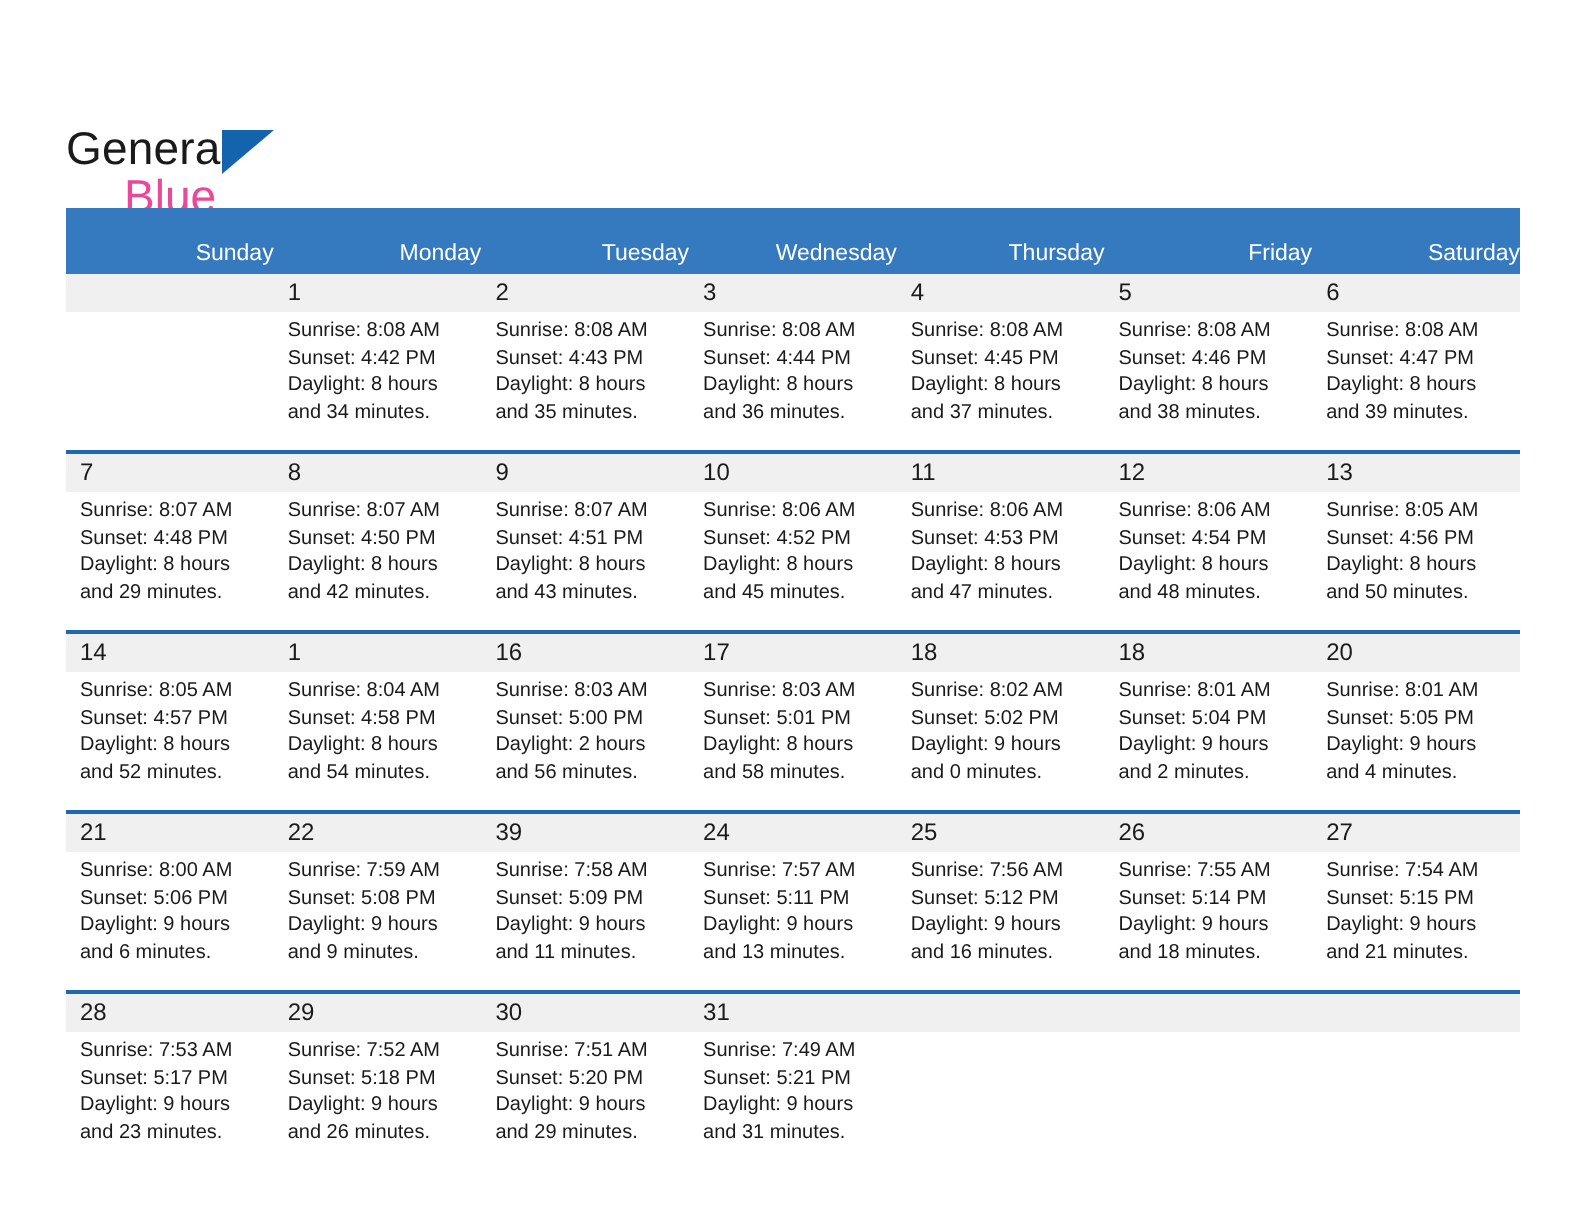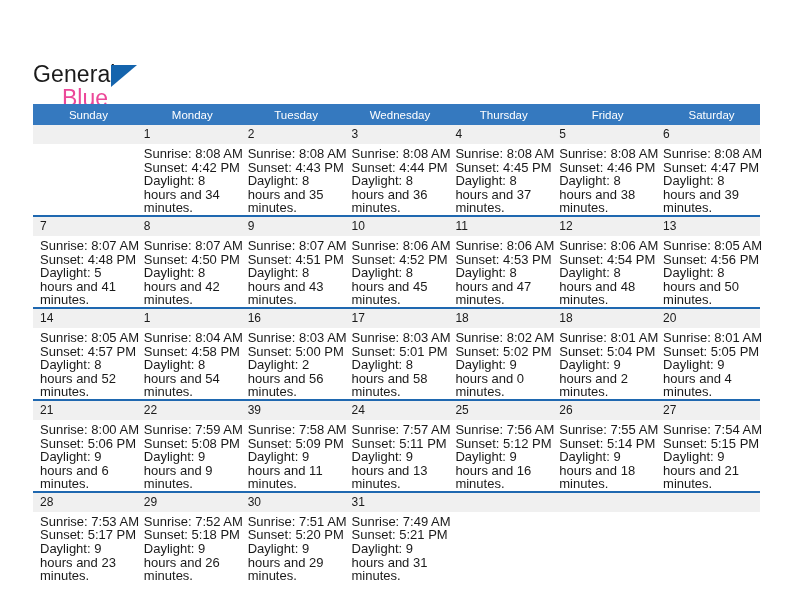--- a/index.html
+++ b/index.html
@@ -92,22 +92,22 @@
     top: 104px;
     width: 727px;
     border-collapse: collapse;
     table-layout: fixed;
   }
   .calendar th {
     background: #3579bf;
     color: #ffffff;
     font-weight: normal;
     font-size: 11.5px;
-    text-align: center;
-    padding: 4px 0 4px 7px;
+    text-align: right;
+    padding: 16px 0 4px 7px;
     height: 13px;
     border: none;
   }
   .calendar td {
     vertical-align: top;
     padding: 0;
     border: none;
     border-top: 2px solid #1f68b0;
     height: 88px;
     width: 103.85px;
@@ -121,21 +121,21 @@
     color: #1a1a1a;
     padding: 2px 0 3px 7px;
     height: 14px;
     line-height: 14px;
   }
   .daynum.empty {
     color: transparent;
   }
   .dayinfo {
     padding: 3px 5px 0 7px;
-    font-size: 13px;
+    font-size: 10px;
     line-height: 13.6px;
     color: #1a1a1a;
   }
   .dayinfo div {
     white-space: nowrap;
   }
   .dayinfo .dl-wrap {
     white-space: normal;
   }
 </style>
@@ -220,21 +220,21 @@
               <div class="dl-wrap">Daylight: 8 hours and 39 minutes.</div>
             </div>
           </td>
         </tr>
         <tr class="week-row">
           <td>
             <div class="daynum">7</div>
             <div class="dayinfo">
               <div>Sunrise: 8:07 AM</div>
               <div>Sunset: 4:48 PM</div>
-              <div class="dl-wrap">Daylight: 5 hours and 41 minutes.</div>
+              <div class="dl-wrap">Daylight: 8 hours and 29 minutes.</div>
             </div>
           </td>
           <td>
             <div class="daynum">8</div>
             <div class="dayinfo">
               <div>Sunrise: 8:07 AM</div>
               <div>Sunset: 4:50 PM</div>
               <div class="dl-wrap">Daylight: 8 hours and 42 minutes.</div>
             </div>
           </td>

